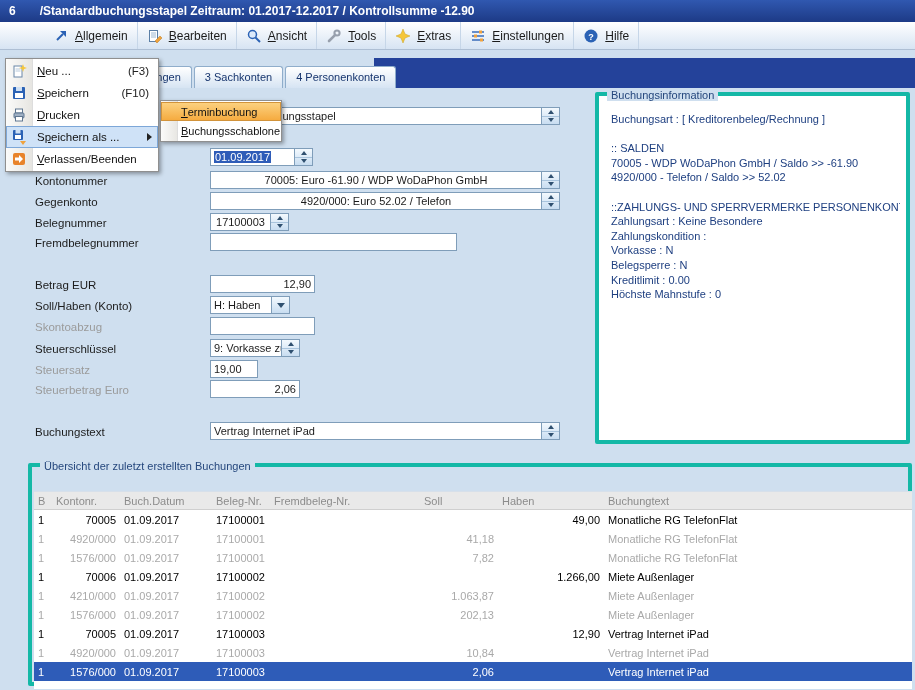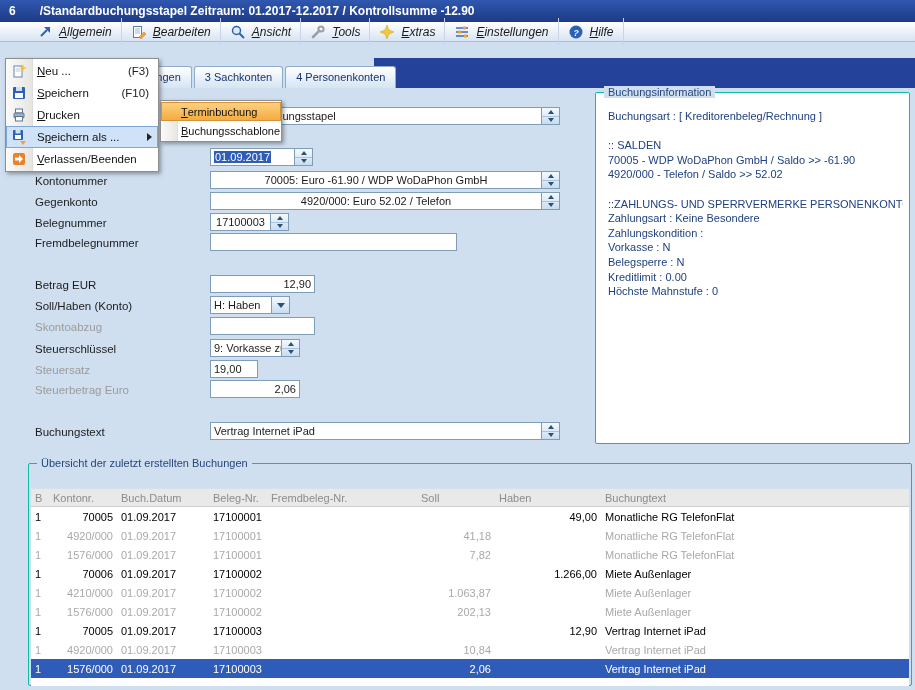--- a/index.html
+++ b/index.html
@@ -4,21 +4,21 @@
 <style>
   html,body{margin:0;padding:0;}
   #app{position:relative;width:915px;height:690px;background:#cfdfef;font-family:"Liberation Sans",sans-serif;overflow:hidden;font-size:11px;color:#1b1b1b;}
 
   
   .titlebar{position:absolute;left:0;top:0;width:915px;height:22px;background:linear-gradient(#3058b0,#1d3a86);color:#fff;display:flex;align-items:center;font-size:12px;font-weight:bold;}
   .titlebar .win-id{margin-left:9px;}
   .titlebar .win-title{margin-left:24px;white-space:nowrap;}
 
   
-  .menubar{position:absolute;left:0;top:22px;width:915px;height:20px;background:linear-gradient(#ffffff,#d7e4f3);border-bottom:1px solid #aebfd4;display:flex;align-items:center;padding-left:28px;box-sizing:border-box;font-style:italic;}
+  .menubar{position:absolute;left:0;top:22px;width:915px;height:28px;background:linear-gradient(#ffffff,#d7e4f3);border-bottom:1px solid #aebfd4;display:flex;align-items:center;padding-left:44px;box-sizing:border-box;}
   .menu-btn{display:flex;align-items:center;gap:6px;padding:0 9px;height:27px;font-size:12px;border-right:1px solid #c6d6e8;cursor:default;}
   .mb-icon,.mi-icon{width:16px;height:16px;display:flex;align-items:center;justify-content:center;}
   .mb-icon svg,.mi-icon svg{display:block;}
 
   
   .band{position:absolute;left:0;top:58px;width:915px;height:30px;background:#cfdfef;}
   .band-dark{position:absolute;left:374px;top:58px;width:541px;height:30px;background:#24429a;}
   .tabstrip{position:absolute;left:105px;top:66px;height:22px;display:flex;gap:2px;z-index:5;}
   .tab{height:22px;box-sizing:border-box;padding:4px 10px 0 10px;background:linear-gradient(#ffffff,#d6e4f3);border:1px solid #8fadcb;border-bottom:none;border-radius:3px 3px 0 0;color:#17356e;font-size:11px;white-space:nowrap;}
 
@@ -33,21 +33,21 @@
   .spinner{flex:0 0 17px;border-left:1px solid #7f9db9;background:linear-gradient(#f3f9fe,#c8ddf1);display:flex;flex-direction:column;}
   .spin{flex:1;display:flex;align-items:center;justify-content:center;}
   .spin.dn{border-top:1px solid #a9c4dd;}
   .spin b{width:0;height:0;border-left:3px solid transparent;border-right:3px solid transparent;}
   .spin.up b{border-bottom:4px solid #2f5070;}
   .spin.dn b{border-top:4px solid #2f5070;}
   .dropbtn{flex:0 0 17px;border-left:1px solid #7f9db9;background:linear-gradient(#f3f9fe,#c8ddf1);display:flex;align-items:center;justify-content:center;}
   .tri-dn{width:0;height:0;border-left:4px solid transparent;border-right:4px solid transparent;border-top:5px solid #2f5070;display:block;}
 
   
-  .groupbox{position:absolute;border:1px solid #14b8a6;border-radius:2px;box-sizing:border-box;}
+  .groupbox{position:absolute;border:4px solid #14b8a6;border-radius:2px;box-sizing:border-box;}
   .groupbox.white{background:#fff;}
   .gb-title{position:absolute;top:-7px;left:8px;background:#cfdfef;padding:0 4px;font-size:11px;color:#25477d;white-space:nowrap;}
   .info-lines{position:absolute;left:12px;top:16px;right:6px;font-size:11px;line-height:14.6px;color:#1e3f80;white-space:nowrap;overflow:hidden;}
 
   
   .tablewrap{position:absolute;left:2px;top:24px;width:878px;height:197px;background:#fff;border-top:1px solid #d7e0ea;}
   table.grid{border-collapse:collapse;table-layout:fixed;width:878px;font-size:11px;}
   table.grid th{background:#e9e9e9;color:#8c8c8c;font-weight:normal;text-align:left;height:17px;padding:0 4px;border-bottom:1px solid #cfcfcf;white-space:nowrap;overflow:hidden;}
   table.grid td{height:19px;padding:0 4px;white-space:nowrap;overflow:hidden;}
   td.col-kontonr,td.col-soll,td.col-haben{text-align:right;}

